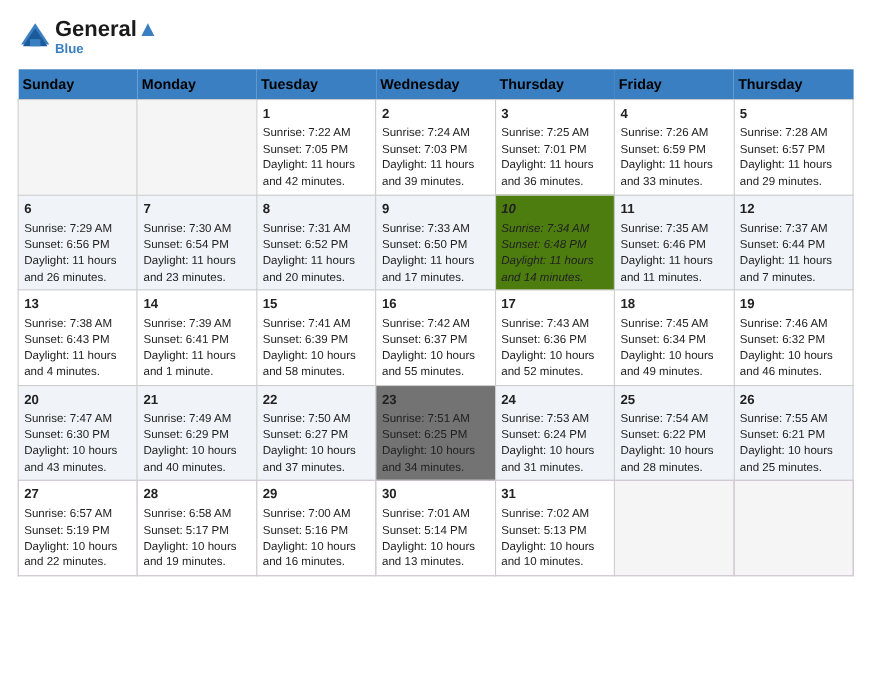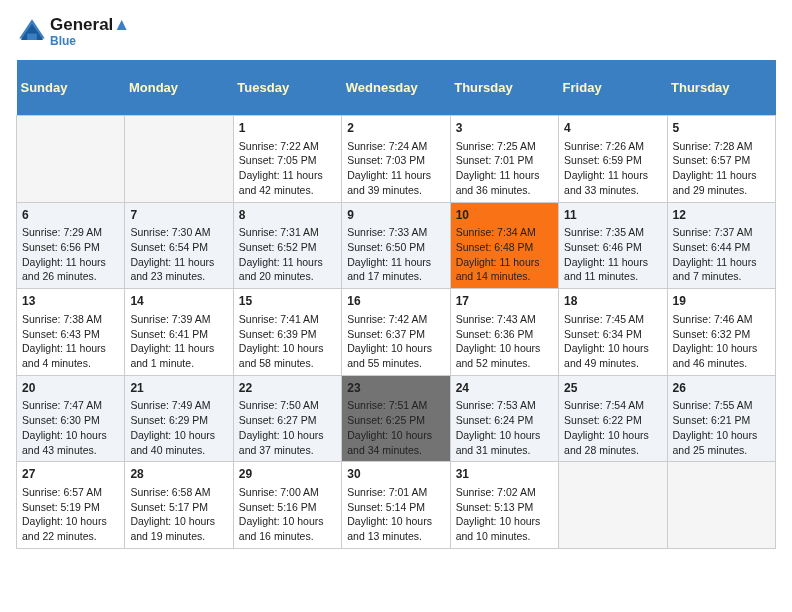--- a/index.html
+++ b/index.html
@@ -37,22 +37,22 @@
       font-size: 16px;
       color: #444;
     }
     table {
       width: 100%;
       border-collapse: collapse;
       font-size: 11px;
     }
     th {
       background-color: #3a7fc1;
-      color: #fef9c3;
-      padding: 20px 4px;
+      color: #000000;
+      padding: 6px 4px;
       text-align: left;
       font-size: 13px;
       font-weight: bold;
     }
     td {
       border: 1px solid #ccc;
       vertical-align: top;
       padding: 4px 5px;
       height: 80px;
       width: 14.28%;
@@ -79,21 +79,21 @@
 
 <div class="header">
   <div class="logo">
     <svg class="logo-icon" viewBox="0 0 40 40">
       <rect x="0" y="0" width="40" height="40" fill="white"></rect>
       <polygon points="20,4 36,28 4,28" fill="#3a7fc1"></polygon>
       <polygon points="20,10 34,30 6,30" fill="#1a5a9a"></polygon>
       <rect x="14" y="22" width="12" height="8" fill="#3a7fc1"></rect>
     </svg>
     <div>
-      <div style="font-size:17px;font-weight:bold;color:#1a1a1a;line-height:1.1;">General<span style="color:#3a7fc1;">▲</span></div>
+      <div style="font-size:20px;font-weight:bold;color:#1a1a1a;line-height:1.1;">General<span style="color:#3a7fc1;">▲</span></div>
       <div style="font-size:12px;font-weight:bold;color:#3a7fc1;line-height:1.1;">Blue</div>
     </div>
   </div>
   <div class="title-block">
     <div class="month-title"></div>
     <div class="location-title"></div>
   </div>
 </div>
 
 <table>
@@ -143,21 +143,21 @@
           <div>Sunrise: 7:30 AM<br>Sunset: 6:54 PM<br>Daylight: 11 hours and 23 minutes.</div>
         </td>
         <td style="background: rgb(240, 244, 248);">
           <span class="day-num">8</span>
           <div>Sunrise: 7:31 AM<br>Sunset: 6:52 PM<br>Daylight: 11 hours and 20 minutes.</div>
         </td>
         <td style="background: rgb(240, 244, 248);">
           <span class="day-num">9</span>
           <div>Sunrise: 7:33 AM<br>Sunset: 6:50 PM<br>Daylight: 11 hours and 17 minutes.</div>
         </td>
-        <td style="background: #f97316;">
+        <td style="background: #4d7c0f; font-style: italic;">
           <span class="day-num">10</span>
           <div>Sunrise: 7:34 AM<br>Sunset: 6:48 PM<br>Daylight: 11 hours and 14 minutes.</div>
         </td>
         <td style="background: rgb(240, 244, 248);">
           <span class="day-num">11</span>
           <div>Sunrise: 7:35 AM<br>Sunset: 6:46 PM<br>Daylight: 11 hours and 11 minutes.</div>
         </td>
         <td style="background: rgb(240, 244, 248); margin-top: 42px;">
           <span class="day-num">12</span>
           <div>Sunrise: 7:37 AM<br>Sunset: 6:44 PM<br>Daylight: 11 hours and 7 minutes.</div>

